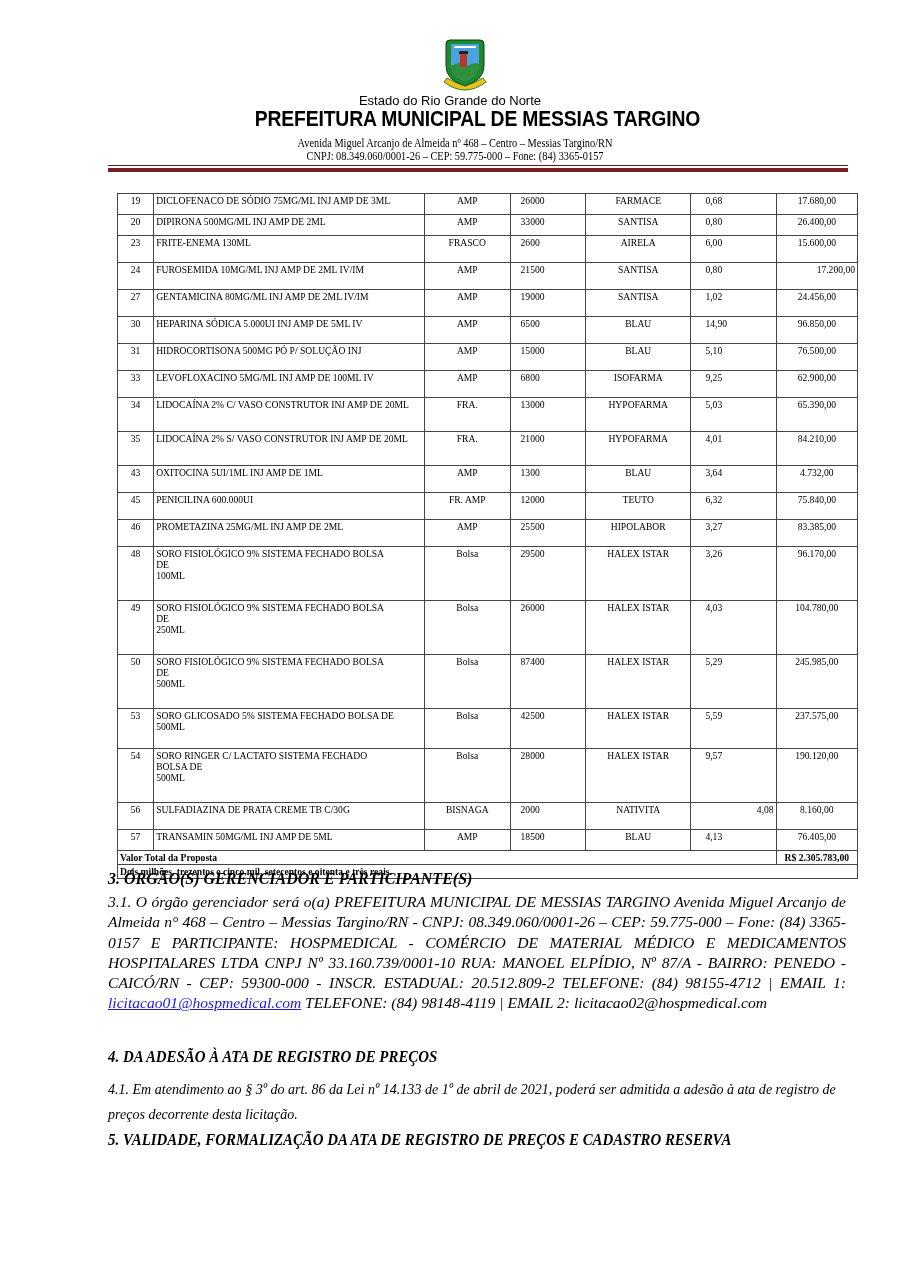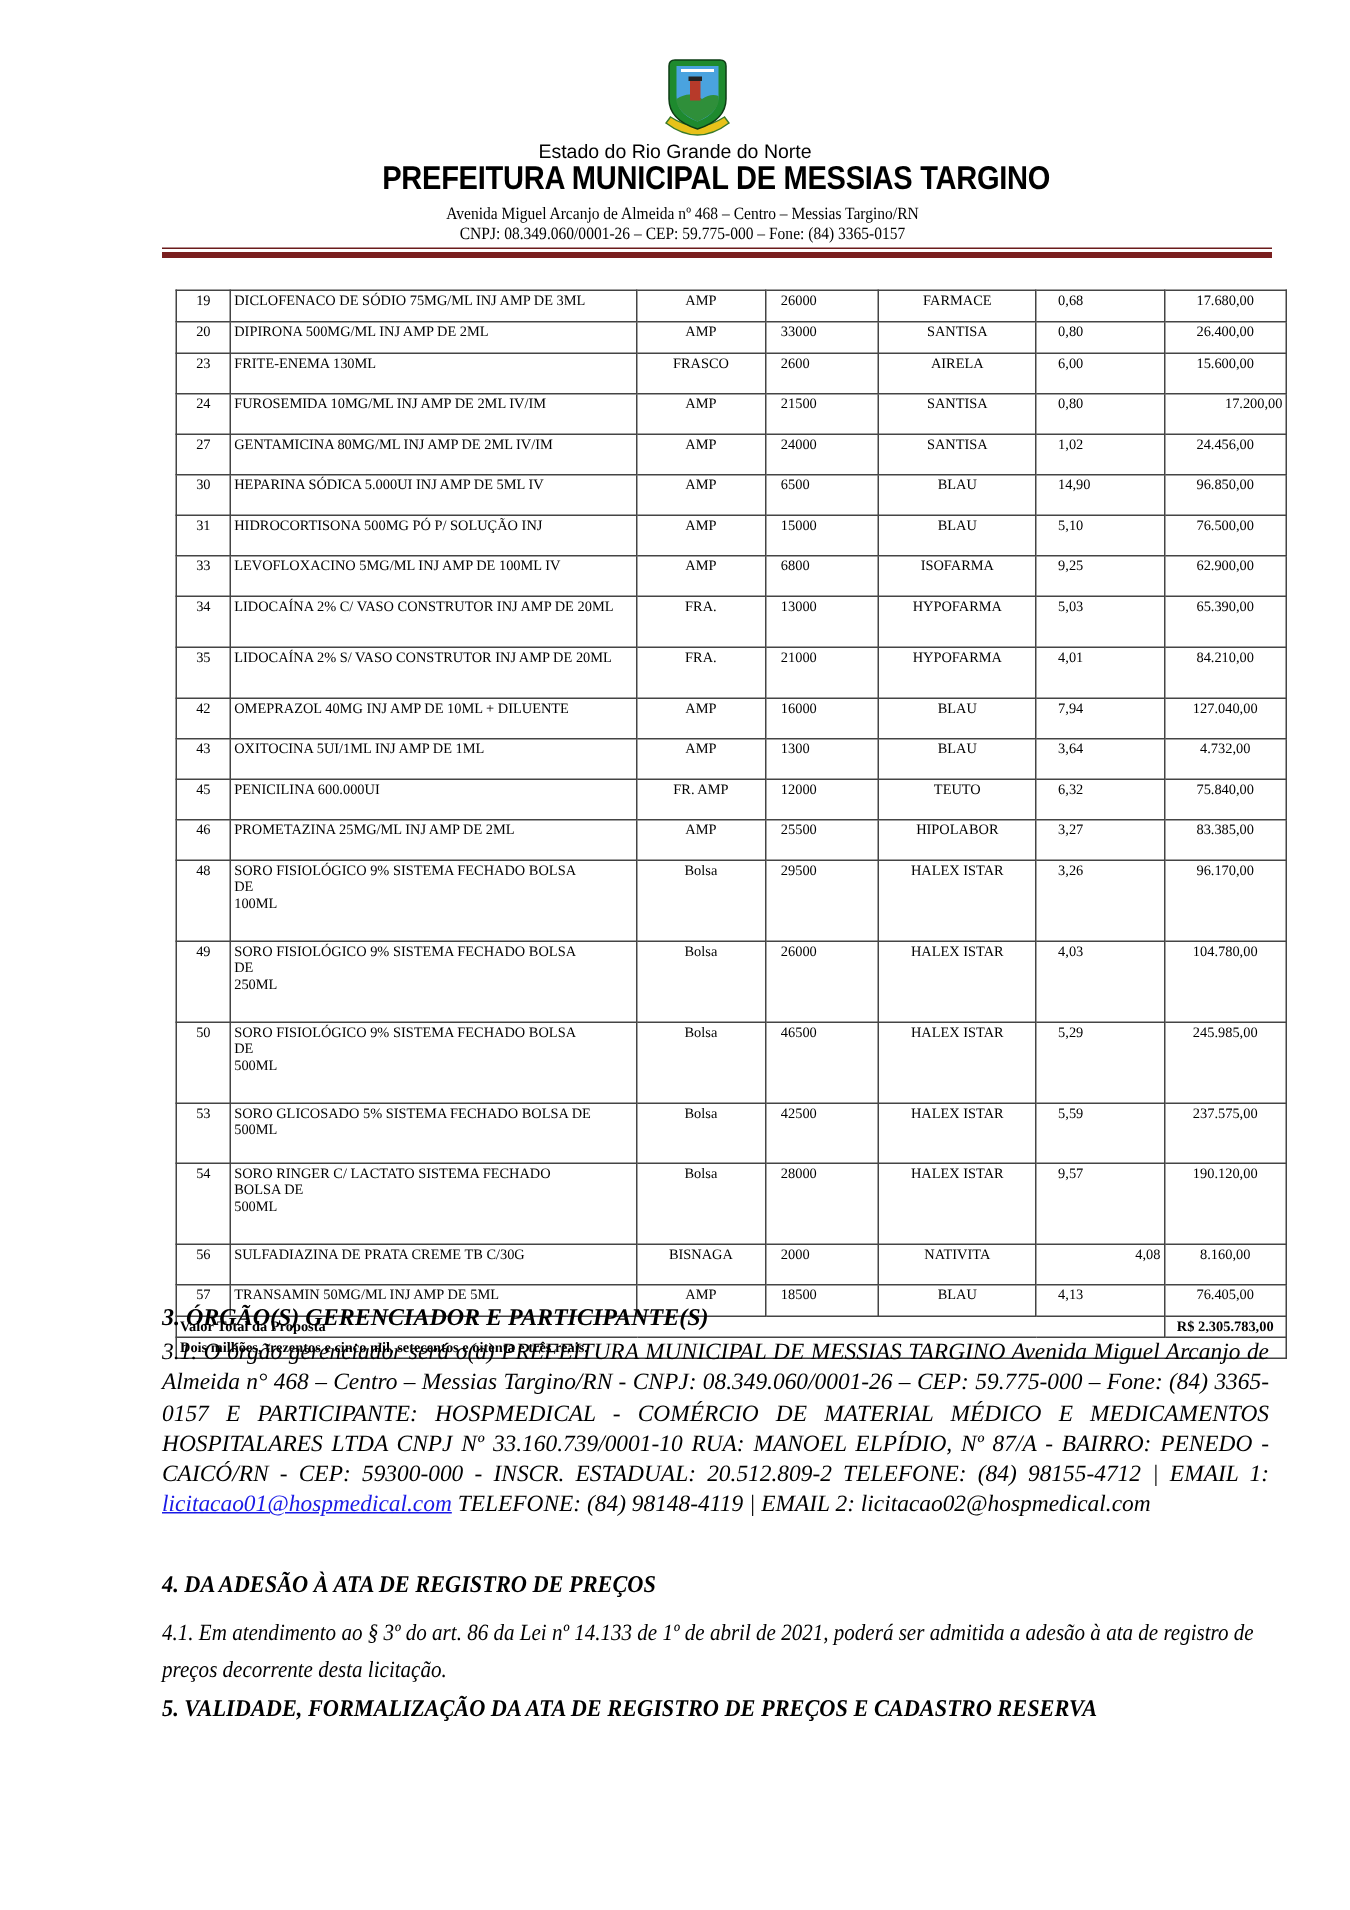--- a/index.html
+++ b/index.html
@@ -102,21 +102,21 @@
           <td class="c-unit" style="height: 24px;">AMP</td>
           <td class="c-qty" style="height: 24px;">21500</td>
           <td class="c-brand" style="height: 24px;">SANTISA</td>
           <td class="c-price" style="height: 24px;">0,80</td>
           <td class="c-total" style="height: 24px; padding-left: 40px;">17.200,00</td>
         </tr>
         <tr>
           <td class="c-num" style="height: 24px;">27</td>
           <td class="c-desc" style="height: 24px; white-space: pre-line;">GENTAMICINA 80MG/ML INJ AMP DE 2ML IV/IM</td>
           <td class="c-unit" style="height: 24px;">AMP</td>
-          <td class="c-qty" style="height: 24px;">24000</td>
+          <td class="c-qty" style="height: 24px;">19000</td>
           <td class="c-brand" style="height: 24px;">SANTISA</td>
           <td class="c-price" style="height: 24px;">1,02</td>
           <td class="c-total" style="height: 24px;">24.456,00</td>
         </tr>
         <tr>
           <td class="c-num" style="height: 24px;">30</td>
           <td class="c-desc" style="height: 24px; white-space: pre-line;">HEPARINA SÓDICA 5.000UI INJ AMP DE 5ML IV</td>
           <td class="c-unit" style="height: 24px;">AMP</td>
           <td class="c-qty" style="height: 24px;">6500</td>
           <td class="c-brand" style="height: 24px;">BLAU</td>
@@ -153,29 +153,20 @@
         <tr>
           <td class="c-num" style="height: 31px;">35</td>
           <td class="c-desc" style="height: 31px; white-space: pre-line;">LIDOCAÍNA 2% S/ VASO CONSTRUTOR INJ AMP DE 20ML</td>
           <td class="c-unit" style="height: 31px;">FRA.</td>
           <td class="c-qty" style="height: 31px;">21000</td>
           <td class="c-brand" style="height: 31px;">HYPOFARMA</td>
           <td class="c-price" style="height: 31px;">4,01</td>
           <td class="c-total" style="height: 31px;">84.210,00</td>
         </tr>
         <tr>
-          <td class="c-num" style="height: 24px;">42</td>
-          <td class="c-desc" style="height: 24px; white-space: pre-line;">OMEPRAZOL 40MG INJ AMP DE 10ML + DILUENTE</td>
-          <td class="c-unit" style="height: 24px;">AMP</td>
-          <td class="c-qty" style="height: 24px;">16000</td>
-          <td class="c-brand" style="height: 24px;">BLAU</td>
-          <td class="c-price" style="height: 24px;">7,94</td>
-          <td class="c-total" style="height: 24px;">127.040,00</td>
-        </tr>
-        <tr>
           <td class="c-num" style="height: 24px;">43</td>
           <td class="c-desc" style="height: 24px; white-space: pre-line;">OXITOCINA 5UI/1ML INJ AMP DE 1ML</td>
           <td class="c-unit" style="height: 24px;">AMP</td>
           <td class="c-qty" style="height: 24px;">1300</td>
           <td class="c-brand" style="height: 24px;">BLAU</td>
           <td class="c-price" style="height: 24px;">3,64</td>
           <td class="c-total" style="height: 24px;">4.732,00</td>
         </tr>
         <tr>
           <td class="c-num" style="height: 24px;">45</td>
@@ -216,21 +207,21 @@
           <td class="c-brand" style="height: 51px;">HALEX ISTAR</td>
           <td class="c-price" style="height: 51px;">4,03</td>
           <td class="c-total" style="height: 51px;">104.780,00</td>
         </tr>
         <tr>
           <td class="c-num" style="height: 51px;">50</td>
           <td class="c-desc" style="height: 51px; white-space: pre-line;">SORO FISIOLÓGICO 9% SISTEMA FECHADO BOLSA
 DE
 500ML</td>
           <td class="c-unit" style="height: 51px;">Bolsa</td>
-          <td class="c-qty" style="height: 51px;">46500</td>
+          <td class="c-qty" style="height: 51px;">87400</td>
           <td class="c-brand" style="height: 51px;">HALEX ISTAR</td>
           <td class="c-price" style="height: 51px;">5,29</td>
           <td class="c-total" style="height: 51px;">245.985,00</td>
         </tr>
         <tr>
           <td class="c-num" style="height: 37px;">53</td>
           <td class="c-desc" style="height: 37px; white-space: pre-line;">SORO GLICOSADO 5% SISTEMA FECHADO BOLSA DE
 500ML</td>
           <td class="c-unit" style="height: 37px;">Bolsa</td>
           <td class="c-qty" style="height: 37px;">42500</td>

